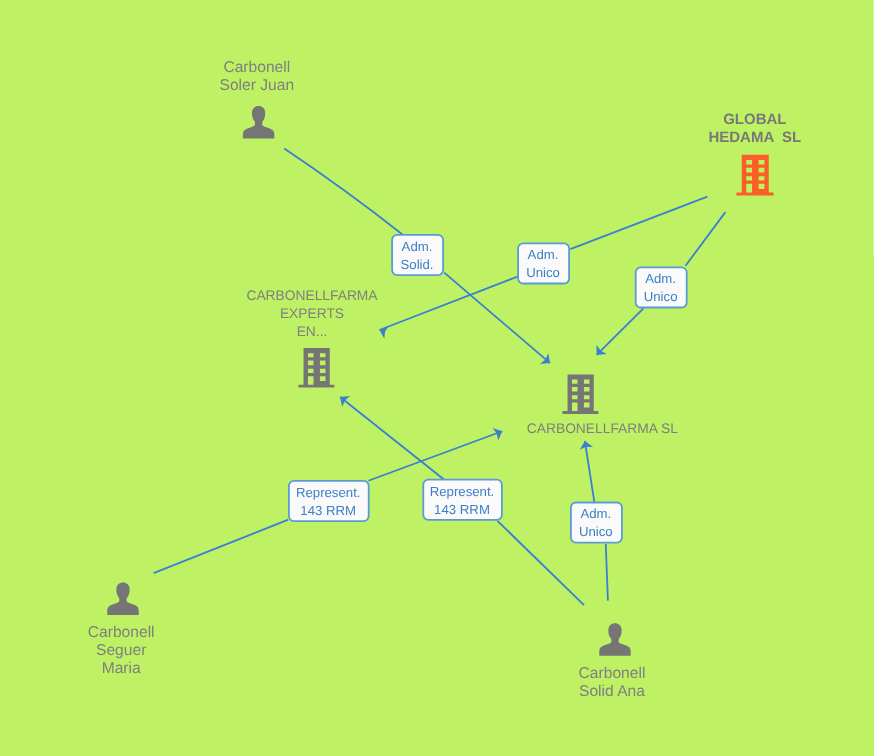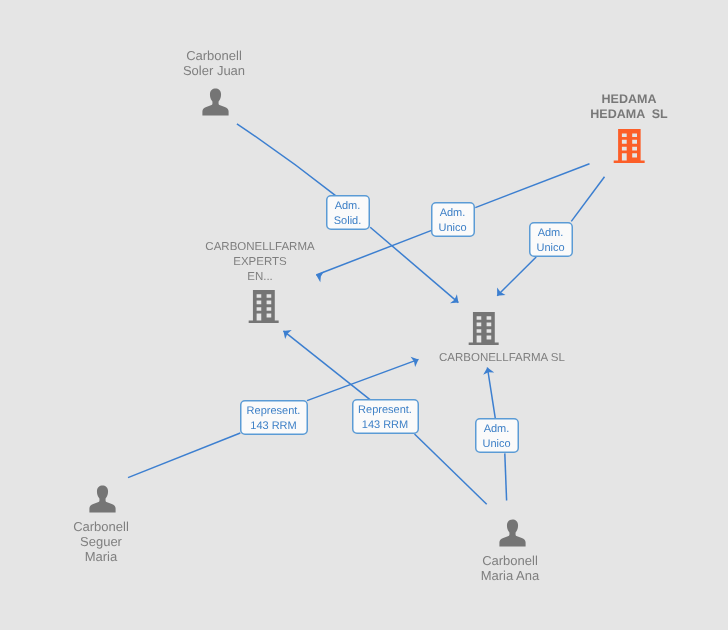--- a/index.html
+++ b/index.html
@@ -1,20 +1,20 @@
 <!DOCTYPE html>
 <html><head>
 <meta charset="utf-8">
 <style>
   html,body{margin:0;padding:0;background:#ffffff;}
   body{width:728px;height:630px;overflow:hidden;
        font-family:"Liberation Sans",sans-serif;
        -webkit-font-smoothing:antialiased;
        text-rendering:geometricPrecision;}
-  #stage{position:relative;width:728px;height:630px;background:#e5e5e5;}
+  #stage{position:relative;width:728px;height:630px;background:#bef264;}
   svg.graph{position:absolute;left:0;top:0;width:728px;height:630px;pointer-events:none;}
   .nodelabel{position:absolute;color:#7f7f7f;font-size:13px;line-height:15px;
              text-align:center;white-space:pre;letter-spacing:0px;}
   .nodelabel.company{font-size:11.5px;line-height:15px;}
   .nodelabel.bold{font-weight:bold;font-size:12.5px;color:#787878;}
   .edgelabel{position:absolute;color:#3c7fc6;font-size:11px;line-height:15px;padding-top:3px;padding-right:1px;
              text-align:center;box-sizing:border-box;
              display:flex;flex-direction:column;justify-content:center;align-items:center;}
   .edgelabel span{display:block;white-space:nowrap;}
   .logo{position:absolute;}
@@ -84,25 +84,25 @@
           <path d="M13.5 0.4 C10.6 0.4 7.95 2.4 7.95 6.35 C7.95 9.15 8.6 11.15 9.7 12.4 C10.25 13.05 10.45 13.4 10.45 14.05 L10.45 15.5 C10.45 16.4 9.9 17.0 8.9 17.35 L4.2 19.0 C1.8 19.85 0.4 21.3 0.4 23.6 L0.4 27.45 L26.6 27.45 L26.6 23.6 C26.6 21.3 25.2 19.85 22.8 19.0 L18.1 17.35 C17.1 17.0 16.55 16.4 16.55 15.5 L16.55 14.05 C16.55 13.4 16.75 13.05 17.3 12.4 C18.4 11.15 19.05 9.15 19.05 6.35 C19.05 2.4 16.4 0.4 13.5 0.4 Z" fill-rule="evenodd"></path>
         </g>
         <g transform="translate(499,519) scale(1,1)" fill="#757575">
           <path d="M13.5 0.4 C10.6 0.4 7.95 2.4 7.95 6.35 C7.95 9.15 8.6 11.15 9.7 12.4 C10.25 13.05 10.45 13.4 10.45 14.05 L10.45 15.5 C10.45 16.4 9.9 17.0 8.9 17.35 L4.2 19.0 C1.8 19.85 0.4 21.3 0.4 23.6 L0.4 27.45 L26.6 27.45 L26.6 23.6 C26.6 21.3 25.2 19.85 22.8 19.0 L18.1 17.35 C17.1 17.0 16.55 16.4 16.55 15.5 L16.55 14.05 C16.55 13.4 16.75 13.05 17.3 12.4 C18.4 11.15 19.05 9.15 19.05 6.35 C19.05 2.4 16.4 0.4 13.5 0.4 Z" fill-rule="evenodd"></path>
         </g>
       </g>
   </svg>
 
   <div id="nodes-layer">
       <div class="nodelabel" style="left: 155px; top: 48px; width: 118px;"><div>Carbonell</div><div>Soler Juan</div></div>
-      <div class="nodelabel company bold" style="left: 569px; top: 92px; width: 120px;"><div>HEDAMA</div><div>HEDAMA  SL</div></div>
+      <div class="nodelabel company bold" style="left: 569px; top: 92px; width: 120px;"><div>GLOBAL</div><div>HEDAMA  SL</div></div>
       <div class="nodelabel company" style="left: 200px; top: 240px; width: 120px;"><div>CARBONELLFARMA</div><div>EXPERTS</div><div>EN...</div></div>
       <div class="nodelabel company" style="left: 419px; top: 351px; width: 120px; padding-left: 20px;"><div>CARBONELLFARMA SL</div></div>
       <div class="nodelabel" style="left: 41px; top: 519px; width: 120px;"><div>Carbonell</div><div>Seguer</div><div>Maria</div></div>
-      <div class="nodelabel" style="left: 450px; top: 553px; width: 120px;"><div>Carbonell</div><div>Maria Ana</div></div>
+      <div class="nodelabel" style="left: 450px; top: 553px; width: 120px;"><div>Carbonell</div><div>Solid Ana</div></div>
     </div>
   <div id="labels-layer">
       <div class="edgelabel" style="left: 326px; top: 195px; width: 44px; height: 35px;">
         <span>Adm.</span>
         <span>Solid.</span>
       </div>
       <div class="edgelabel" style="left: 431px; top: 202px; width: 44px; height: 35px;">
         <span>Adm.</span>
         <span>Unico</span>
       </div>

